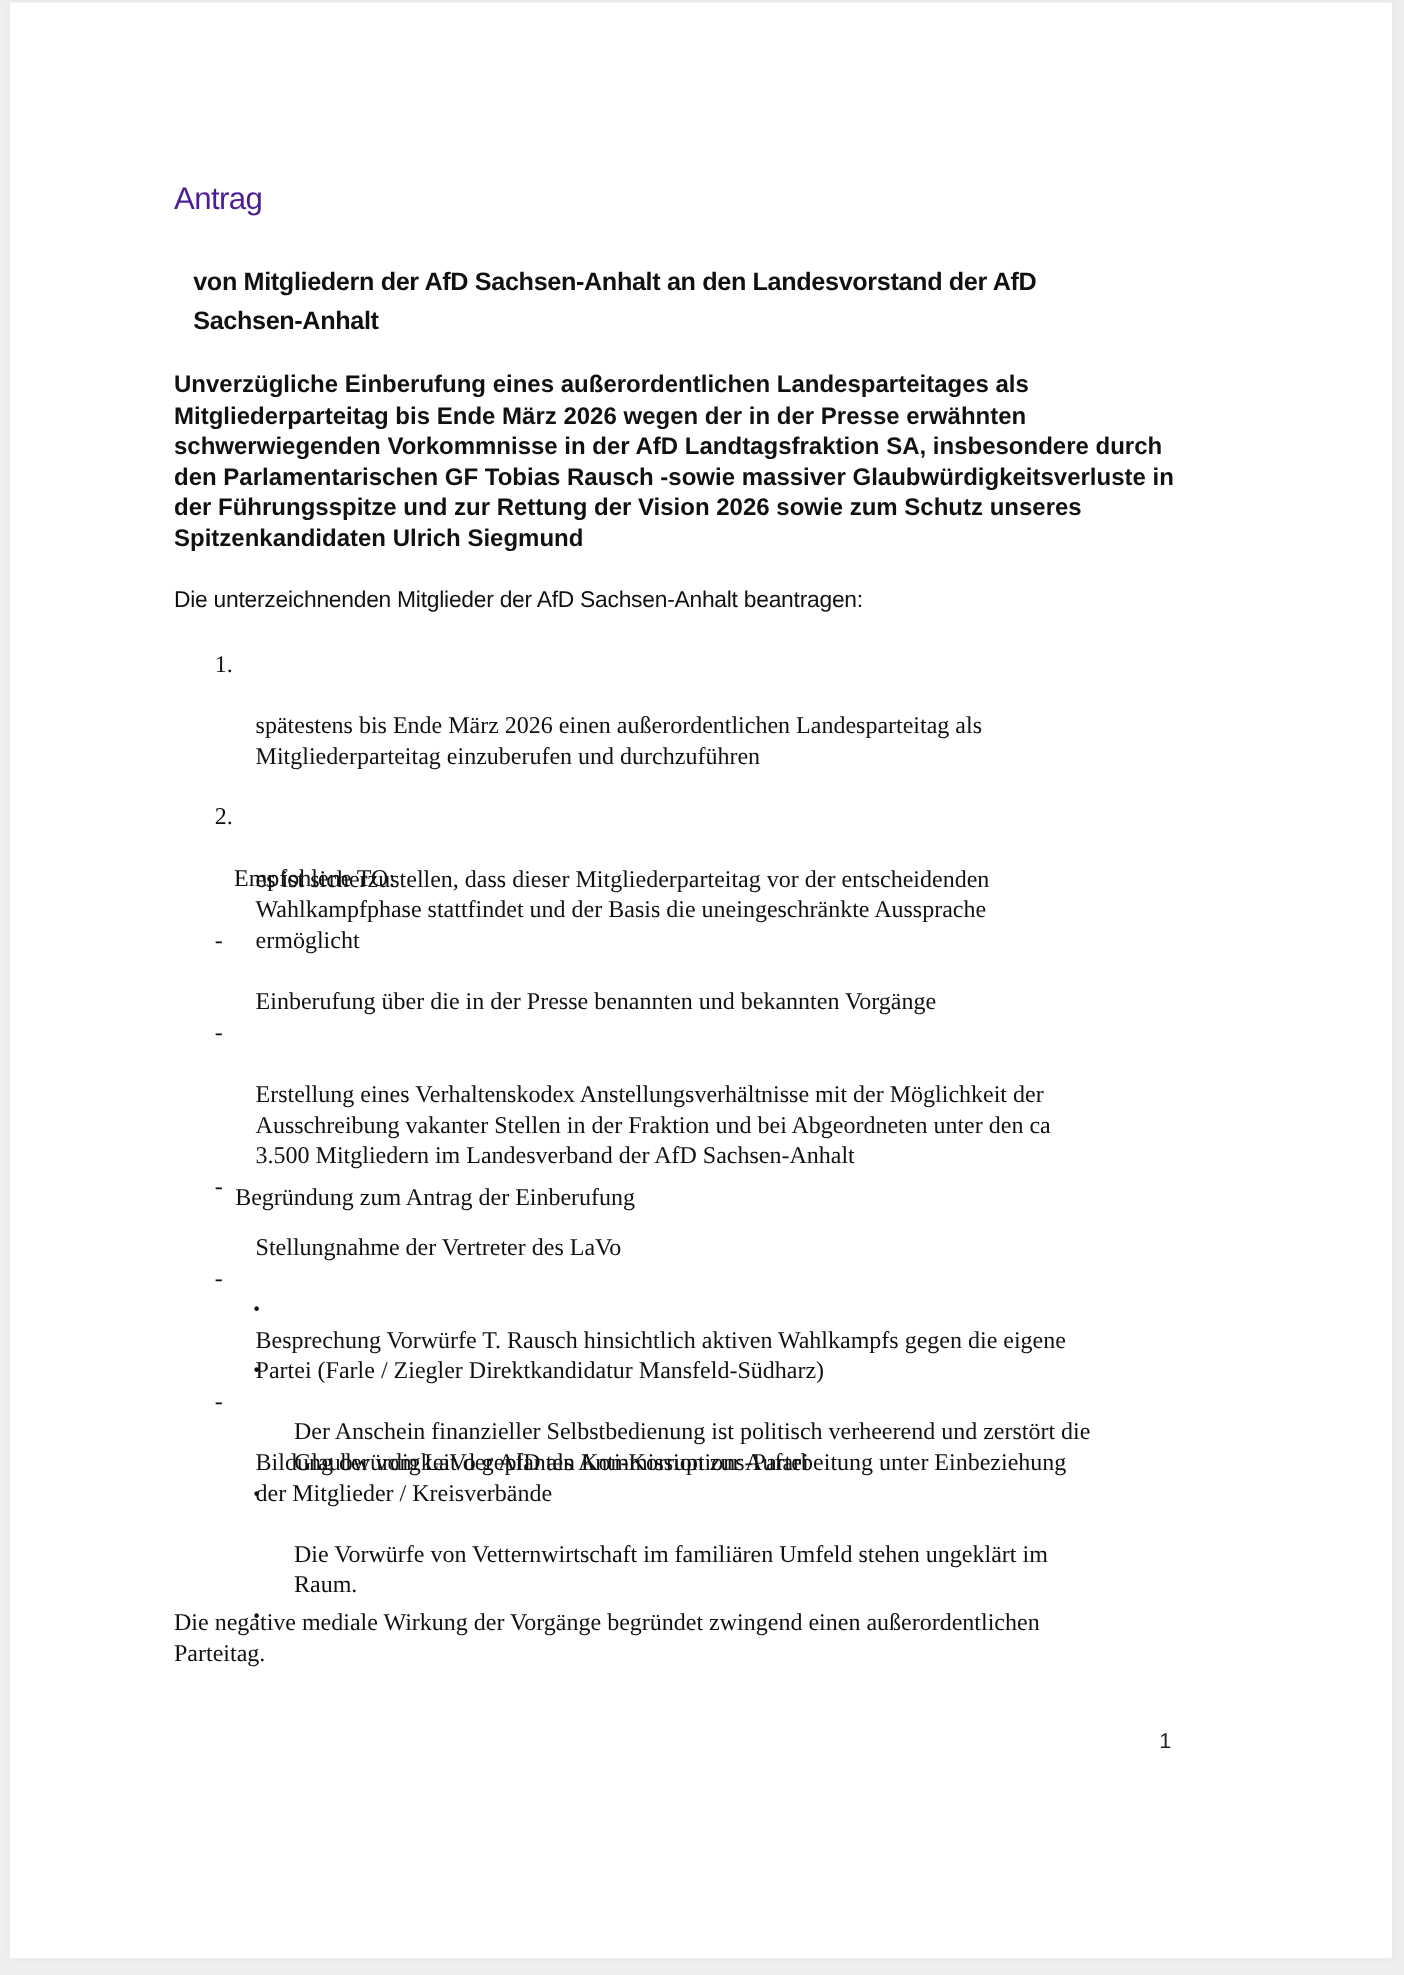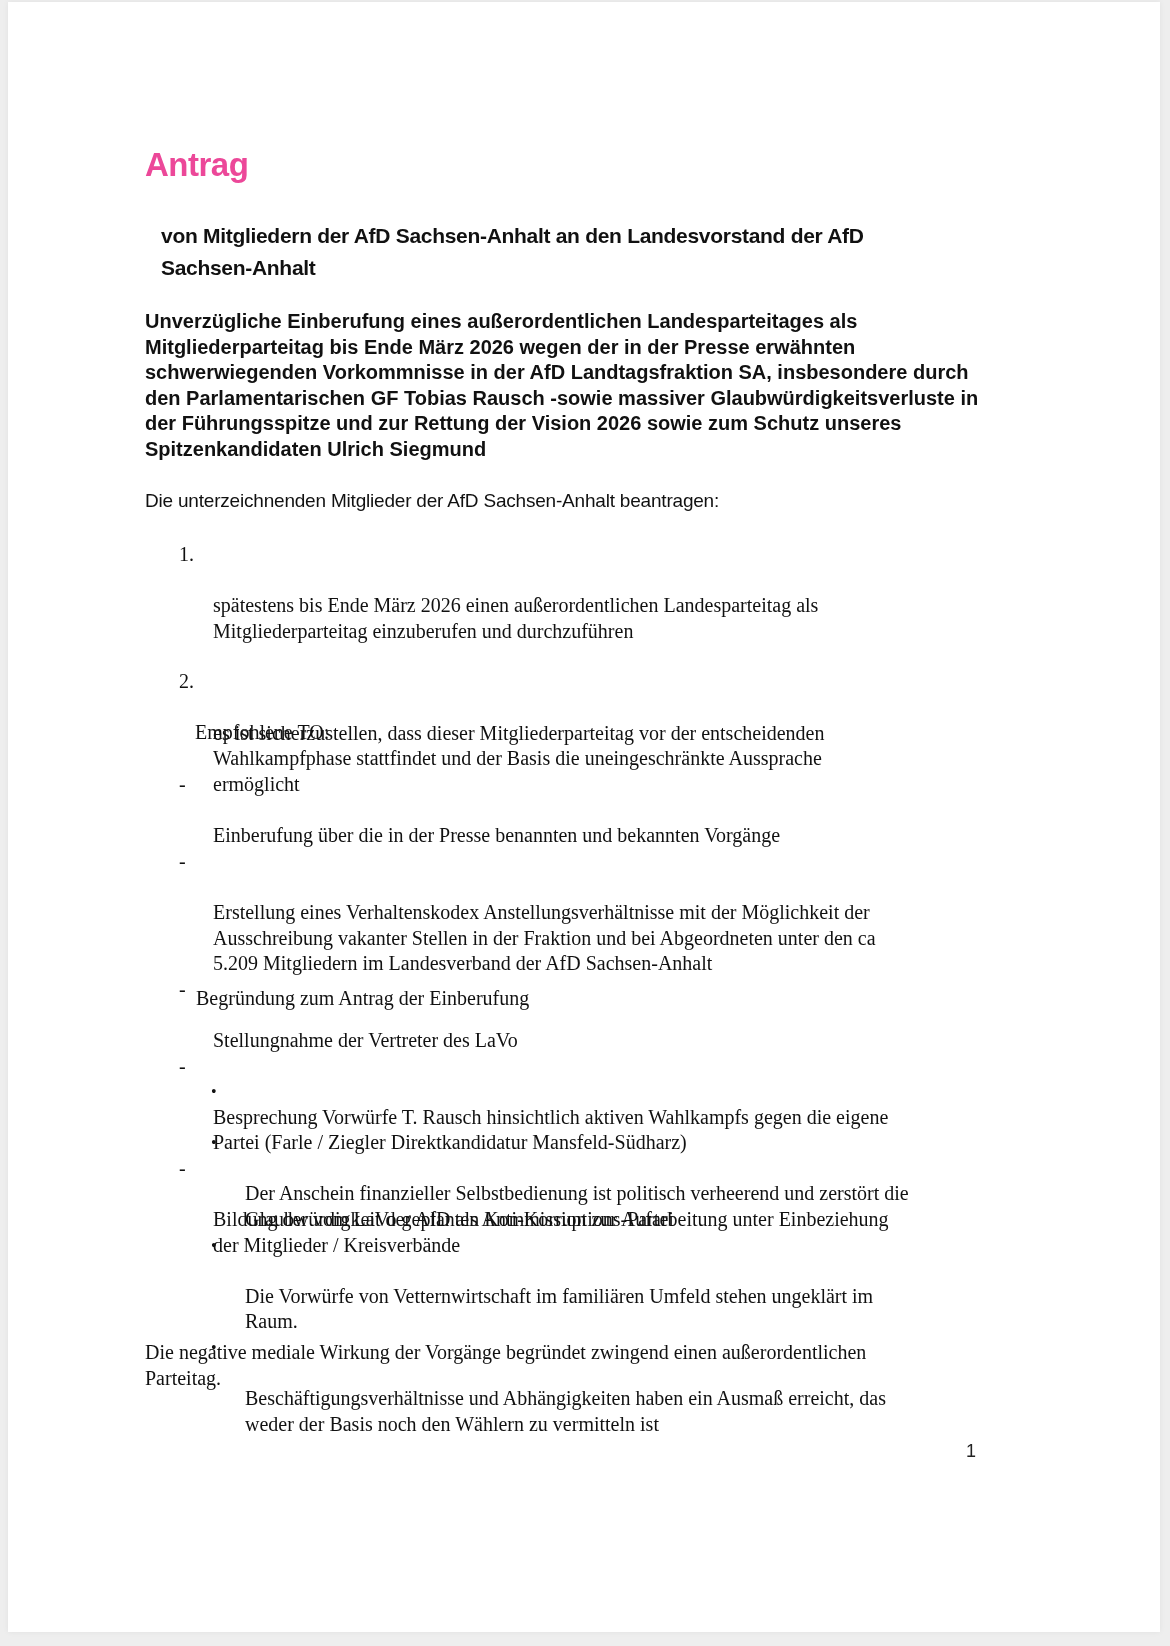--- a/index.html
+++ b/index.html
@@ -28,24 +28,24 @@
       top: 0;
       width: 860px;
       color: #111111;
     }
     .title {
       position: absolute;
       top: 143px;
       left: 0;
       margin: 0;
       font-family: "Liberation Sans", sans-serif;
-      font-weight: bold;
-      font-size: 33px;
+      font-weight: normal;
+      font-size: 26px;
       line-height: 40px;
-      color: #ec4899;
+      color: #4c1d95;
       letter-spacing: -0.5px;
     }
     .subtitle {
       position: absolute;
       top: 218px;
       left: 16px;
       width: 840px;
       margin: 0;
       font-family: "Liberation Sans", sans-serif;
       font-weight: bold;
@@ -208,21 +208,21 @@
 
     <ul class="dash-list serif">
       <li class="dash-item">
         <span class="dash-marker">-</span>
         <span>Einberufung über die in der Presse benannten und bekannten Vorgänge</span>
       </li>
       <li class="dash-item">
         <span class="dash-marker">-</span>
         <span>Erstellung eines Verhaltenskodex Anstellungsverhältnisse mit der Möglichkeit der
 Ausschreibung vakanter Stellen in der Fraktion und bei Abgeordneten unter den ca
-5.209 Mitgliedern im Landesverband der AfD Sachsen-Anhalt</span>
+3.500 Mitgliedern im Landesverband der AfD Sachsen-Anhalt</span>
       </li>
       <li class="dash-item">
         <span class="dash-marker">-</span>
         <span>Stellungnahme der Vertreter des LaVo</span>
       </li>
       <li class="dash-item">
         <span class="dash-marker">-</span>
         <span>Besprechung Vorwürfe T. Rausch hinsichtlich aktiven Wahlkampfs gegen die eigene
 Partei (Farle / Ziegler Direktkandidatur Mansfeld-Südharz)</span>
       </li>
@@ -244,22 +244,20 @@
         <span>Der Anschein finanzieller Selbstbedienung ist politisch verheerend und zerstört die
 Glaubwürdigkeit der AfD als Anti-Korruptions-Partei</span>
       </li>
       <li class="bullet-item">
         <span class="bullet-marker">•</span>
         <span>Die Vorwürfe von Vetternwirtschaft im familiären Umfeld stehen ungeklärt im
 Raum.</span>
       </li>
       <li class="bullet-item">
         <span class="bullet-marker">•</span>
-        <span>Beschäftigungsverhältnisse und Abhängigkeiten haben ein Ausmaß erreicht, das
-weder der Basis noch den Wählern zu vermitteln ist</span>
       </li>
     </ul>
 
     <p class="closing serif">Die negative mediale Wirkung der Vorgänge begründet zwingend einen außerordentlichen
 Parteitag.</p>
 
   </div>
 
   <p class="page-number">1</p>
 </div>

